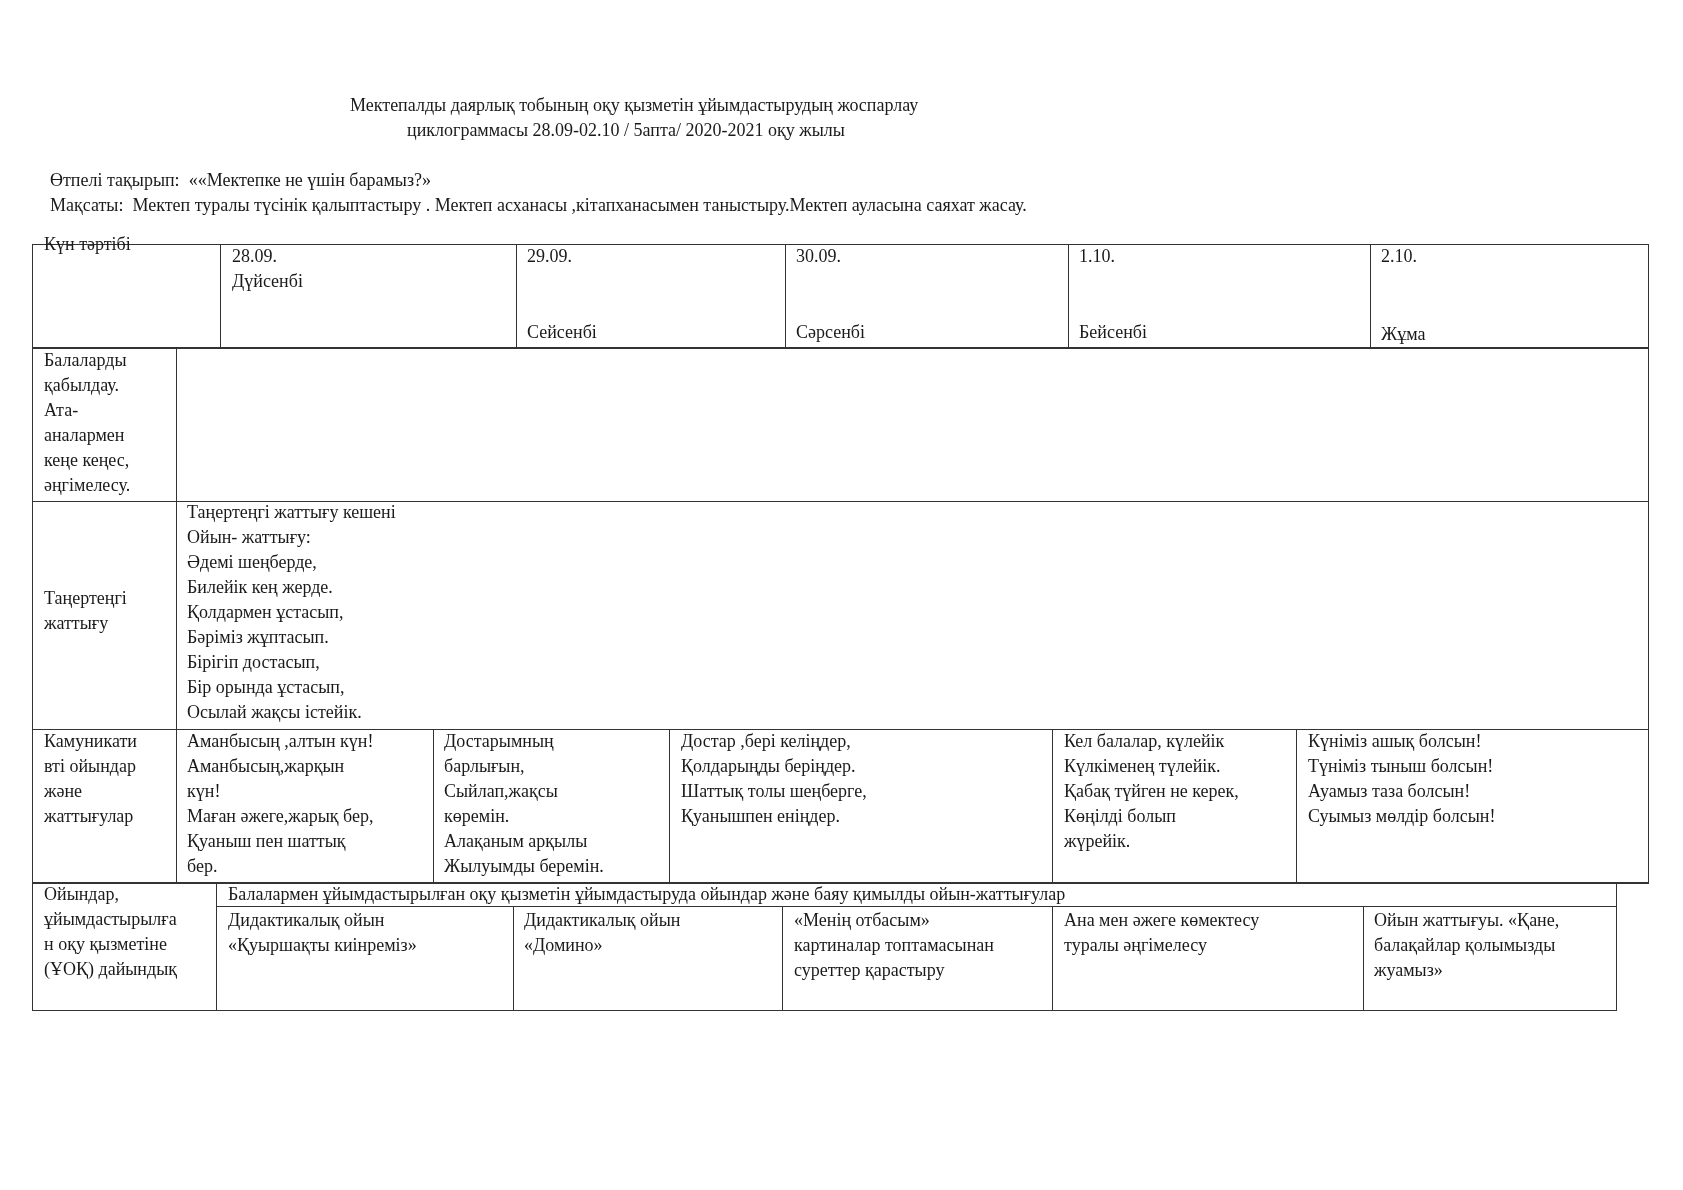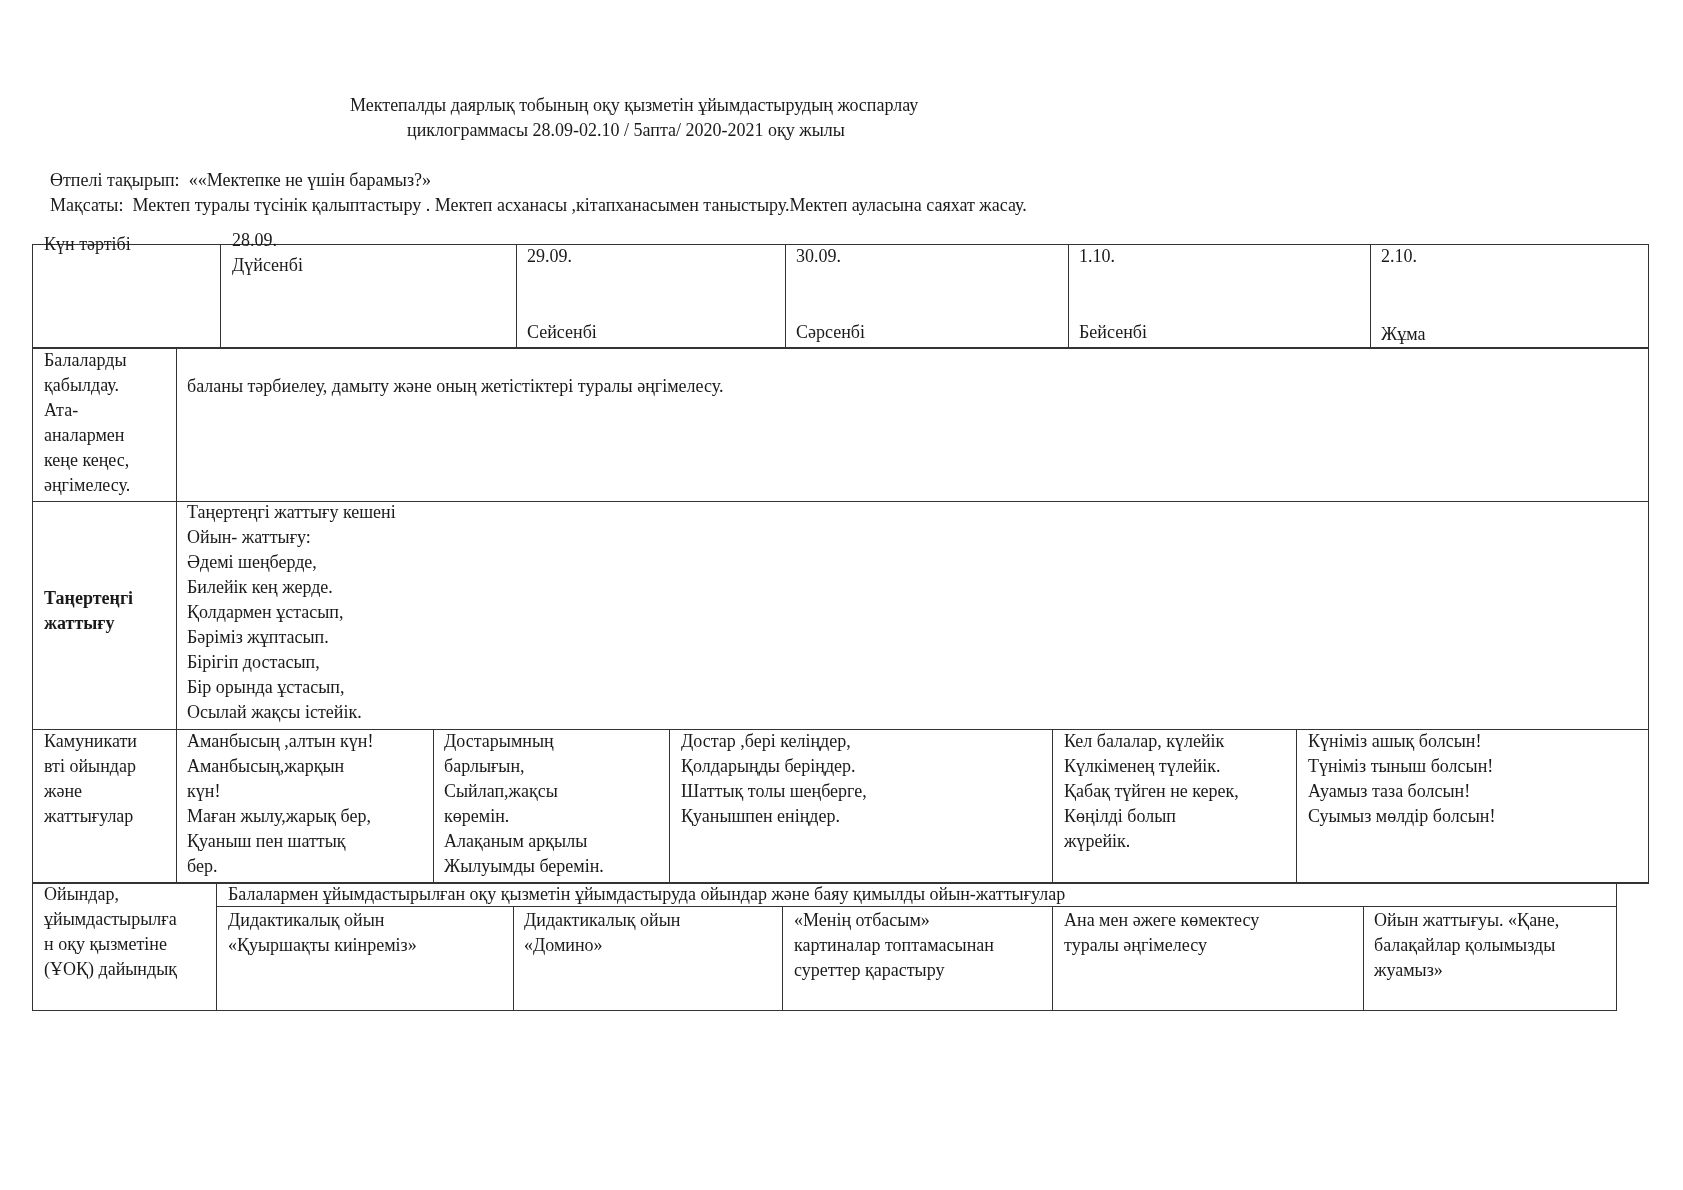--- a/index.html
+++ b/index.html
@@ -61,21 +61,21 @@
   <div class="line" style="left:216px;top:882px;width:1px;height:129px;"></div>
   <div class="line" style="left:513px;top:906px;width:1px;height:105px;"></div>
   <div class="line" style="left:782px;top:906px;width:1px;height:105px;"></div>
   <div class="line" style="left:1052px;top:906px;width:1px;height:105px;"></div>
   <div class="line" style="left:1363px;top:906px;width:1px;height:105px;"></div>
 </div>
 
 <div class="cell" style="left:44px;top:232px;">
   <div>Күн тәртібі</div>
 </div>
-<div class="cell" style="left:232px;top:228px;">
+<div class="cell" style="left:232px;top:244px;">
   <div>28.09.</div>
   <div>Дүйсенбі</div>
 </div>
 <div class="cell" style="left:527px;top:244px;">
   <div>29.09.</div>
 </div>
 <div class="cell" style="left:527px;top:320px;">
   <div>Сейсенбі</div>
 </div>
 <div class="cell" style="left:796px;top:244px;">
@@ -99,24 +99,23 @@
 
 <div class="cell" style="left:44px;top:348px;">
   <div>Балаларды</div>
   <div>қабылдау.</div>
   <div>Ата-</div>
   <div>аналармен</div>
   <div>кеңе  кеңес,</div>
   <div>әңгімелесу.</div>
 </div>
 <div class="cell" style="left:187px;top:374px;">
-  <div>баланы тәрбиелеу, дамыту және оның жетістіктері туралы әңгімелесу.</div>
-</div>
-
-<div class="cell" style="left:44px;top:586px;font-weight:bold;">
+</div>
+
+<div class="cell" style="left:44px;top:586px;">
   <div>Таңертеңгі</div>
   <div>жаттығу</div>
 </div>
 <div class="cell" style="left:187px;top:500px;">
   <div>Таңертеңгі жаттығу кешені</div>
   <div>Ойын- жаттығу:</div>
   <div>Әдемі шеңберде,</div>
   <div>Билейік кең жерде.</div>
   <div>Қолдармен ұстасып,</div>
   <div>Бәріміз жұптасып.</div>
@@ -128,21 +127,21 @@
 <div class="cell" style="left:44px;top:729px;">
   <div>Камуникати</div>
   <div>вті ойындар</div>
   <div>және</div>
   <div>жаттығулар</div>
 </div>
 <div class="cell" style="left:187px;top:729px;">
   <div>Аманбысың ,алтын күн!</div>
   <div>Аманбысың,жарқын</div>
   <div>күн!</div>
-  <div>Маған жылу,жарық бер,</div>
+  <div>Маған әжеге,жарық бер,</div>
   <div>Қуаныш пен шаттық</div>
   <div>бер.</div>
 </div>
 <div class="cell" style="left:444px;top:729px;">
   <div>Достарымның</div>
   <div>барлығын,</div>
   <div>Сыйлап,жақсы</div>
   <div>көремін.</div>
   <div>Алақаным арқылы</div>
   <div>Жылуымды беремін.</div>

